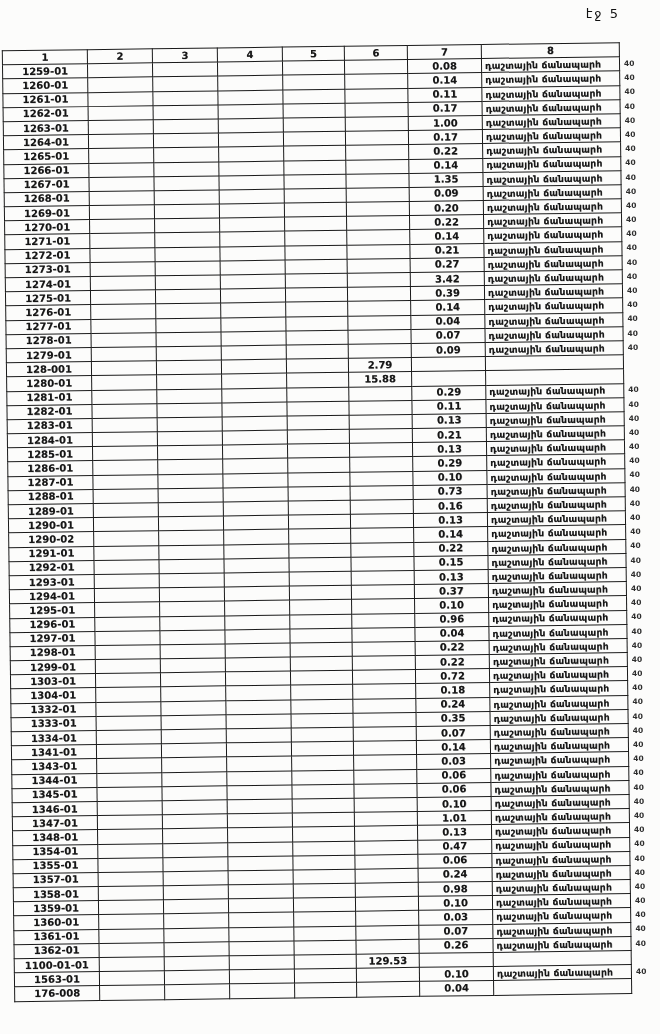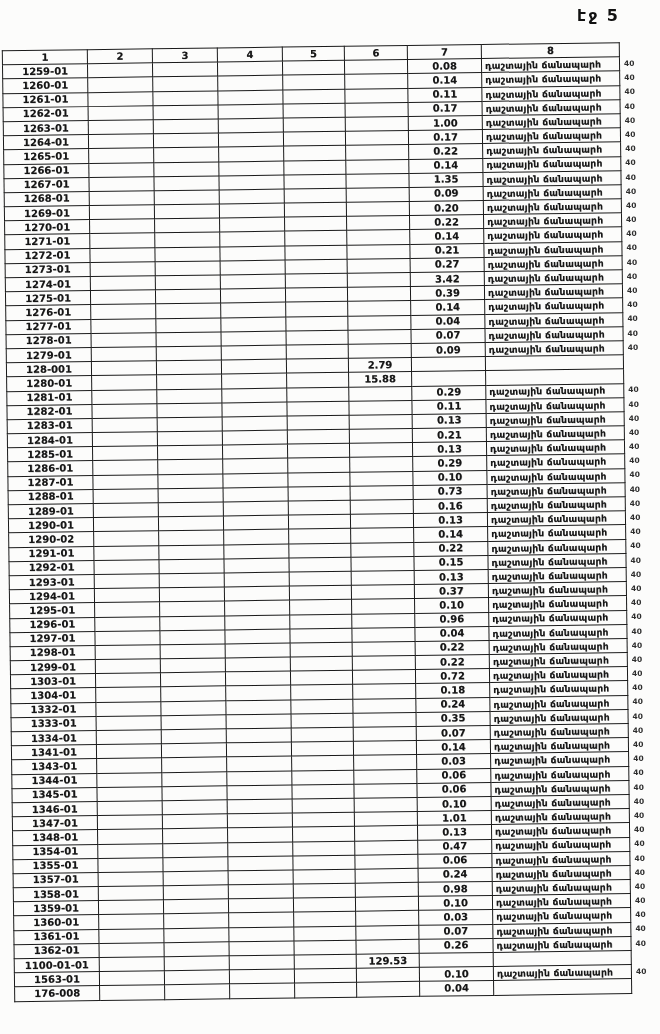--- a/index.html
+++ b/index.html
@@ -10,22 +10,22 @@
     font-family: "DejaVu Sans", "Liberation Sans", sans-serif;
     color: #161616;
   }
   .page {
     position: relative;
     width: 660px; height: 1034px;
   }
   .page-label {
     position: absolute;
     top: 6px; right: 40px;
-    font-size: 16px;
-    font-weight: 700;
+    font-size: 13px;
+    font-weight: 400;
     letter-spacing: 2px;
     color: #111;
   }
   .table-wrap {
     position: absolute;
     left: 8px; top: 46px;
     transform: rotate(-0.75deg);
     transform-origin: 50% 50%;
   }
   table {

